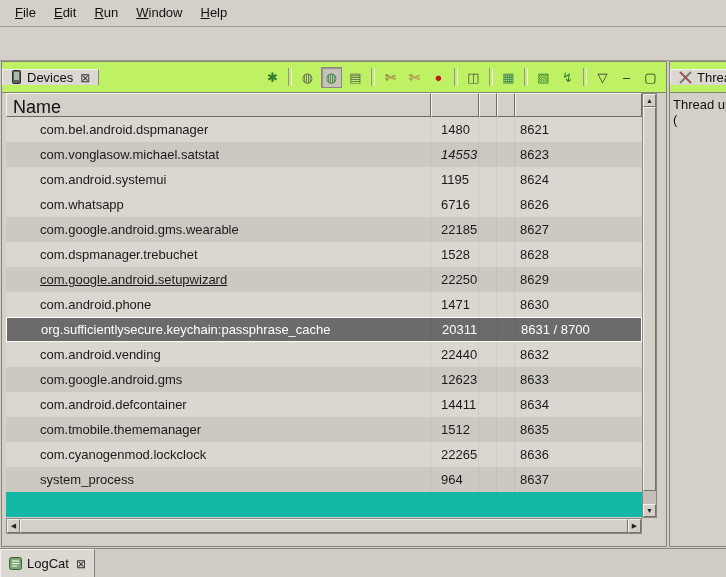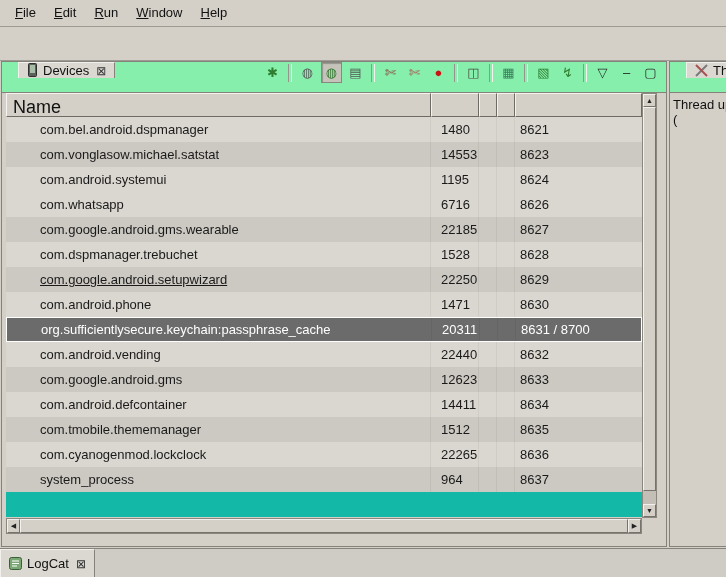--- a/index.html
+++ b/index.html
@@ -13,22 +13,22 @@
   .menu-item{display:inline-block;padding:3px 9px 4px;cursor:default;}
   .menu-item::first-letter{text-decoration:underline;}
   .toolbar-strip{position:absolute;top:27px;left:0;right:0;height:34px;border-bottom:1px solid #9e9b94;
                  box-sizing:border-box;background:#d4d0c8;}
 
   
   .devices-view{position:absolute;top:61px;left:1px;width:666px;height:486px;border:1px solid #85827c;
                 box-sizing:border-box;background:#d4d0c8;}
   .threads-view{position:absolute;top:61px;left:669px;width:58px;height:486px;border:1px solid #85827c;
                 border-right:none;box-sizing:border-box;background:#d4d0c8;overflow:hidden;}
-  .tabbar{position:relative;height:30px;border-bottom:1px solid #85827c;display:flex;align-items:flex-start;
-          background:#86efac;padding-left:16px;}
+  .tabbar{position:relative;height:30px;border-bottom:1px solid #85827c;display:flex;align-items:center;
+          background:#bef264;}
   .tab{display:flex;align-items:center;gap:5px;padding:0 8px;background:#dbd8d1;white-space:nowrap;
        border-right:1px solid #85827c;border-top:1px solid #f2f1ee;border-left:1px solid #f2f1ee;cursor:default;}
   .tab-label{font-size:13px;}
   .tab-close{font-size:12px;color:#333;margin-left:2px;}
   .tab-icon{display:flex;align-items:center;}
 
   
   .view-toolbar{margin-left:auto;display:flex;align-items:center;gap:3px;padding-right:5px;}
   .tool-btn{width:21px;height:21px;display:flex;align-items:center;justify-content:center;
             font-size:13px;cursor:default;box-sizing:border-box;}
@@ -135,21 +135,21 @@
       <div class="tbody" id="tbody">
           <div class="trow">
             <div class="cell cname" style="width: 425px;">com.bel.android.dspmanager</div>
             <div class="cell cpid" style="width: 48px;">1480</div>
             <div class="cell" style="width: 18px;"></div>
             <div class="cell" style="width: 18px;"></div>
             <div class="cell cport" style="flex: 1 1 0%;">8621</div>
           </div>
           <div class="trow alt">
             <div class="cell cname" style="width: 425px;">com.vonglasow.michael.satstat</div>
-            <div class="cell cpid" style="width: 48px;">14553</div>
+            <div class="cell cpid" style="width: 48px; font-style: italic;">14553</div>
             <div class="cell" style="width: 18px;"></div>
             <div class="cell" style="width: 18px;"></div>
             <div class="cell cport" style="flex: 1 1 0%;">8623</div>
           </div>
           <div class="trow">
             <div class="cell cname" style="width: 425px;">com.android.systemui</div>
             <div class="cell cpid" style="width: 48px;">1195</div>
             <div class="cell" style="width: 18px;"></div>
             <div class="cell" style="width: 18px;"></div>
             <div class="cell cport" style="flex: 1 1 0%;">8624</div>

